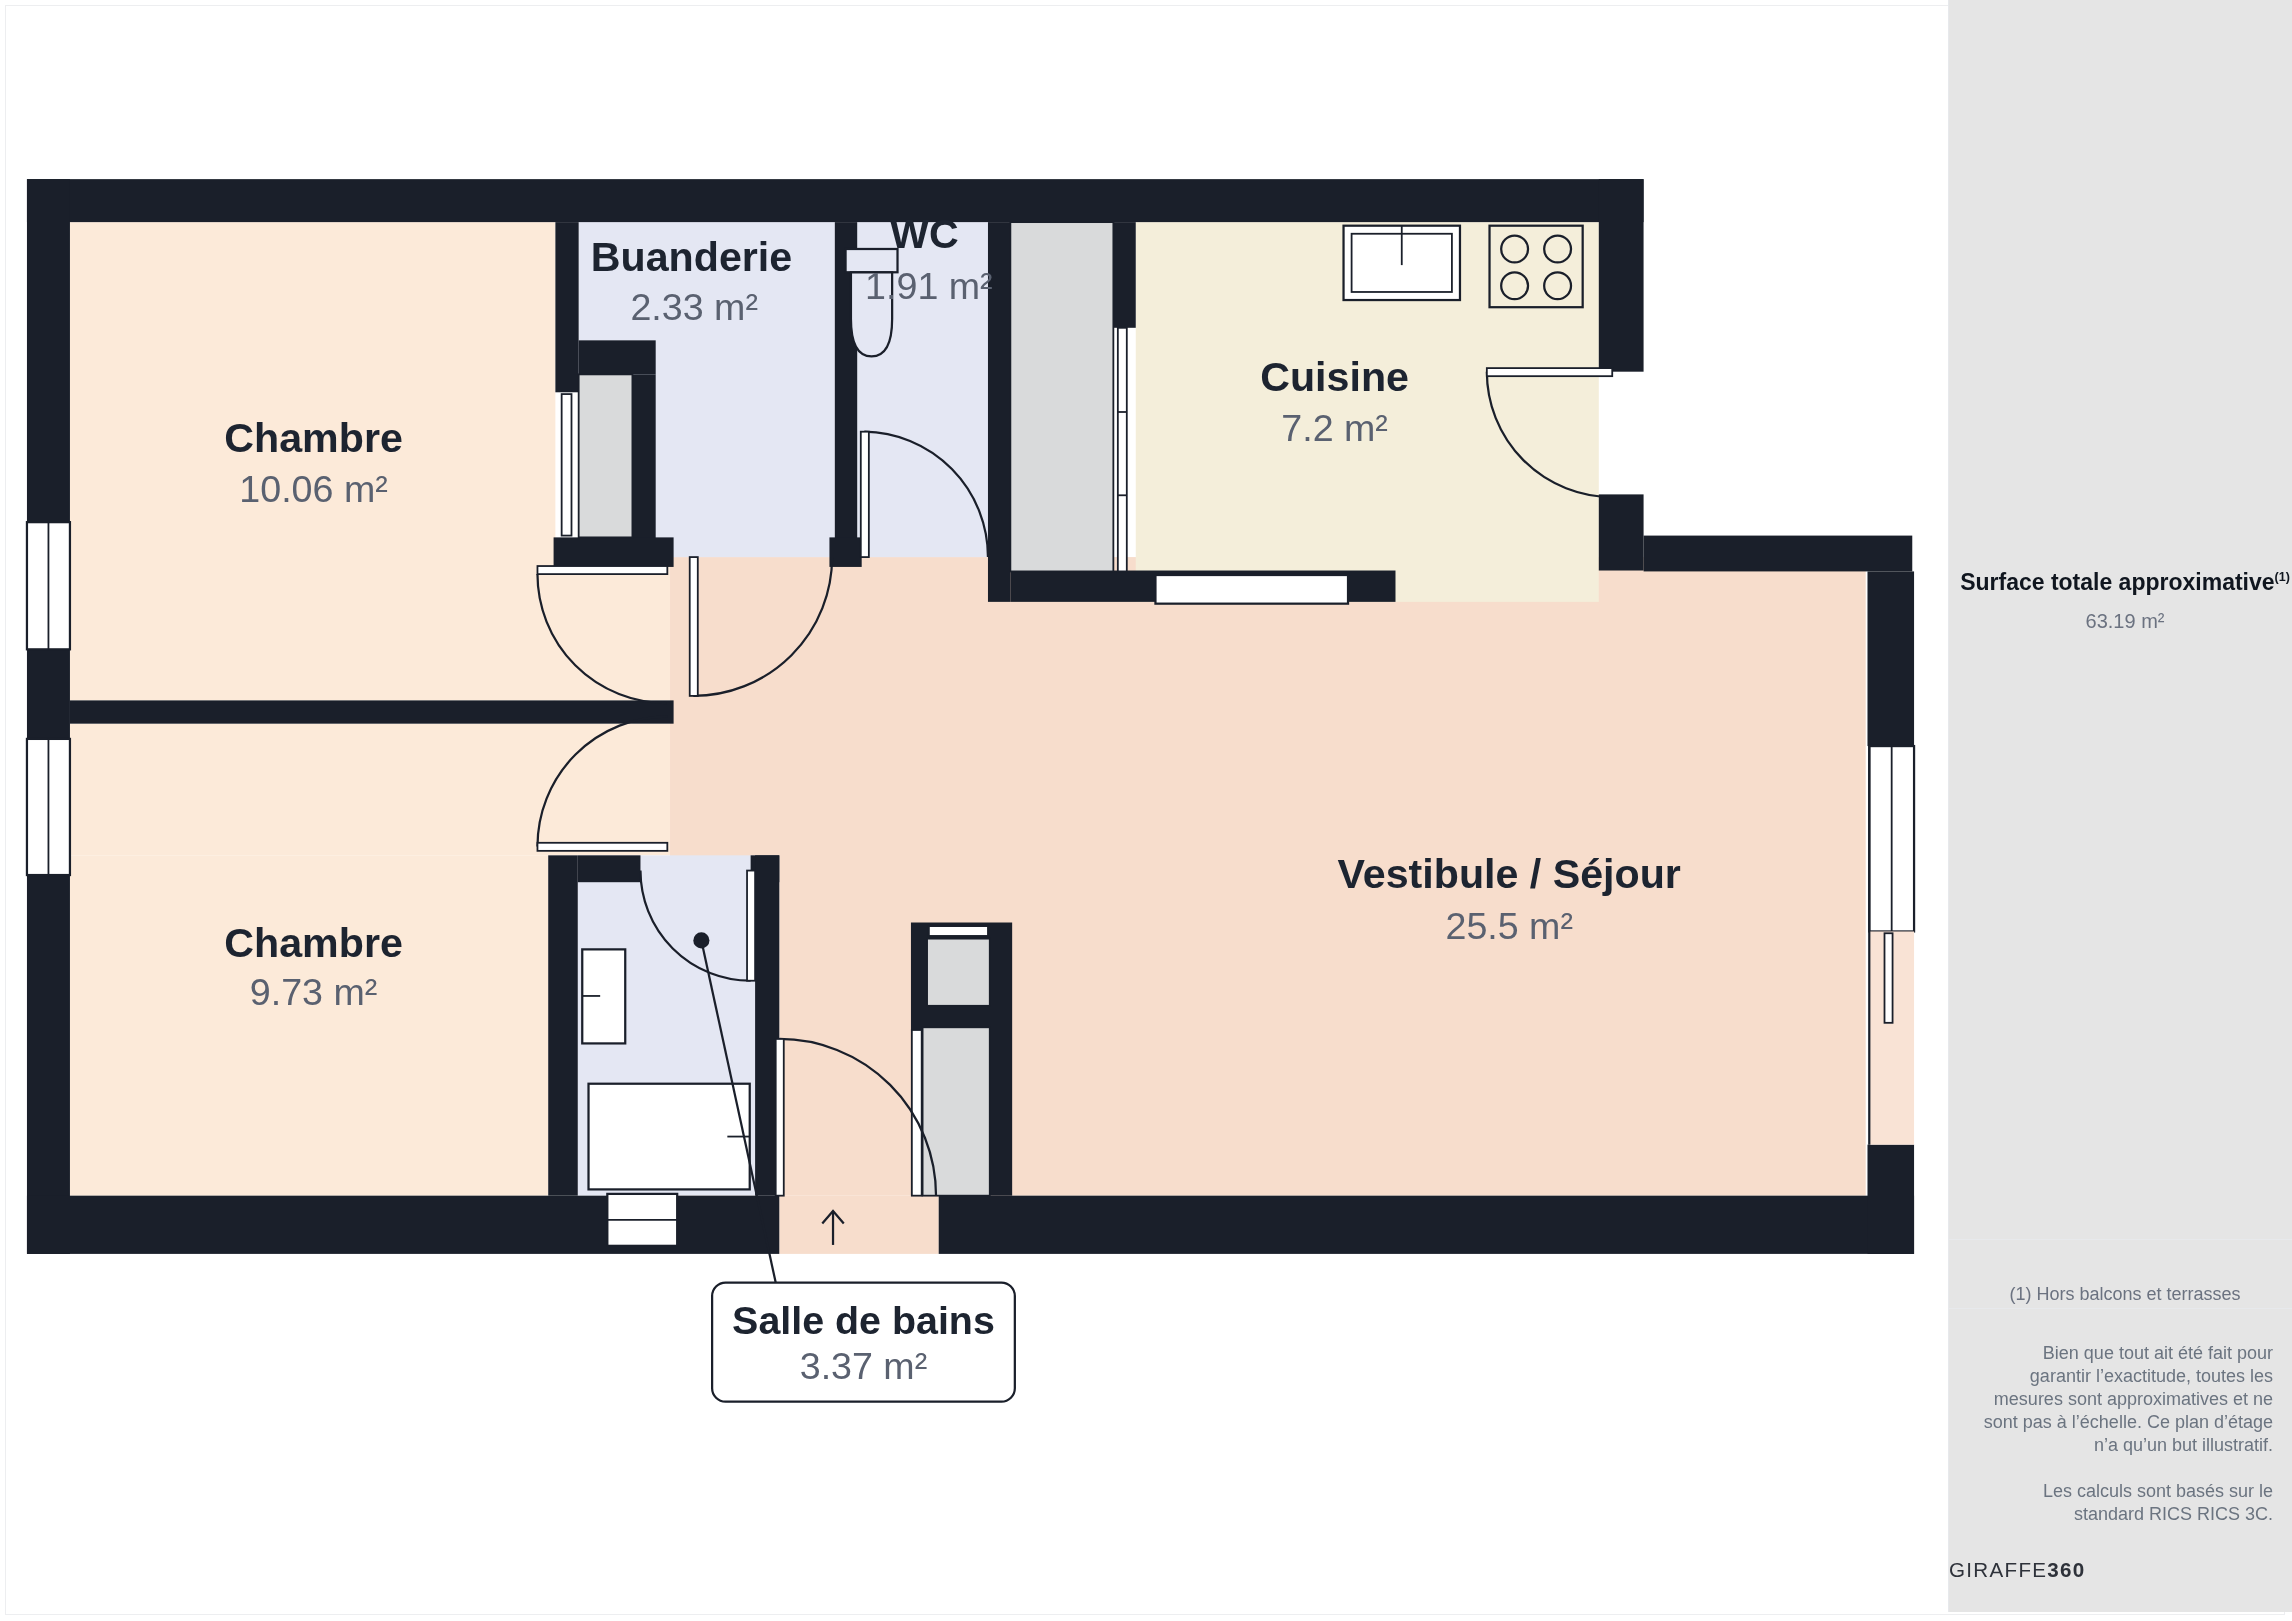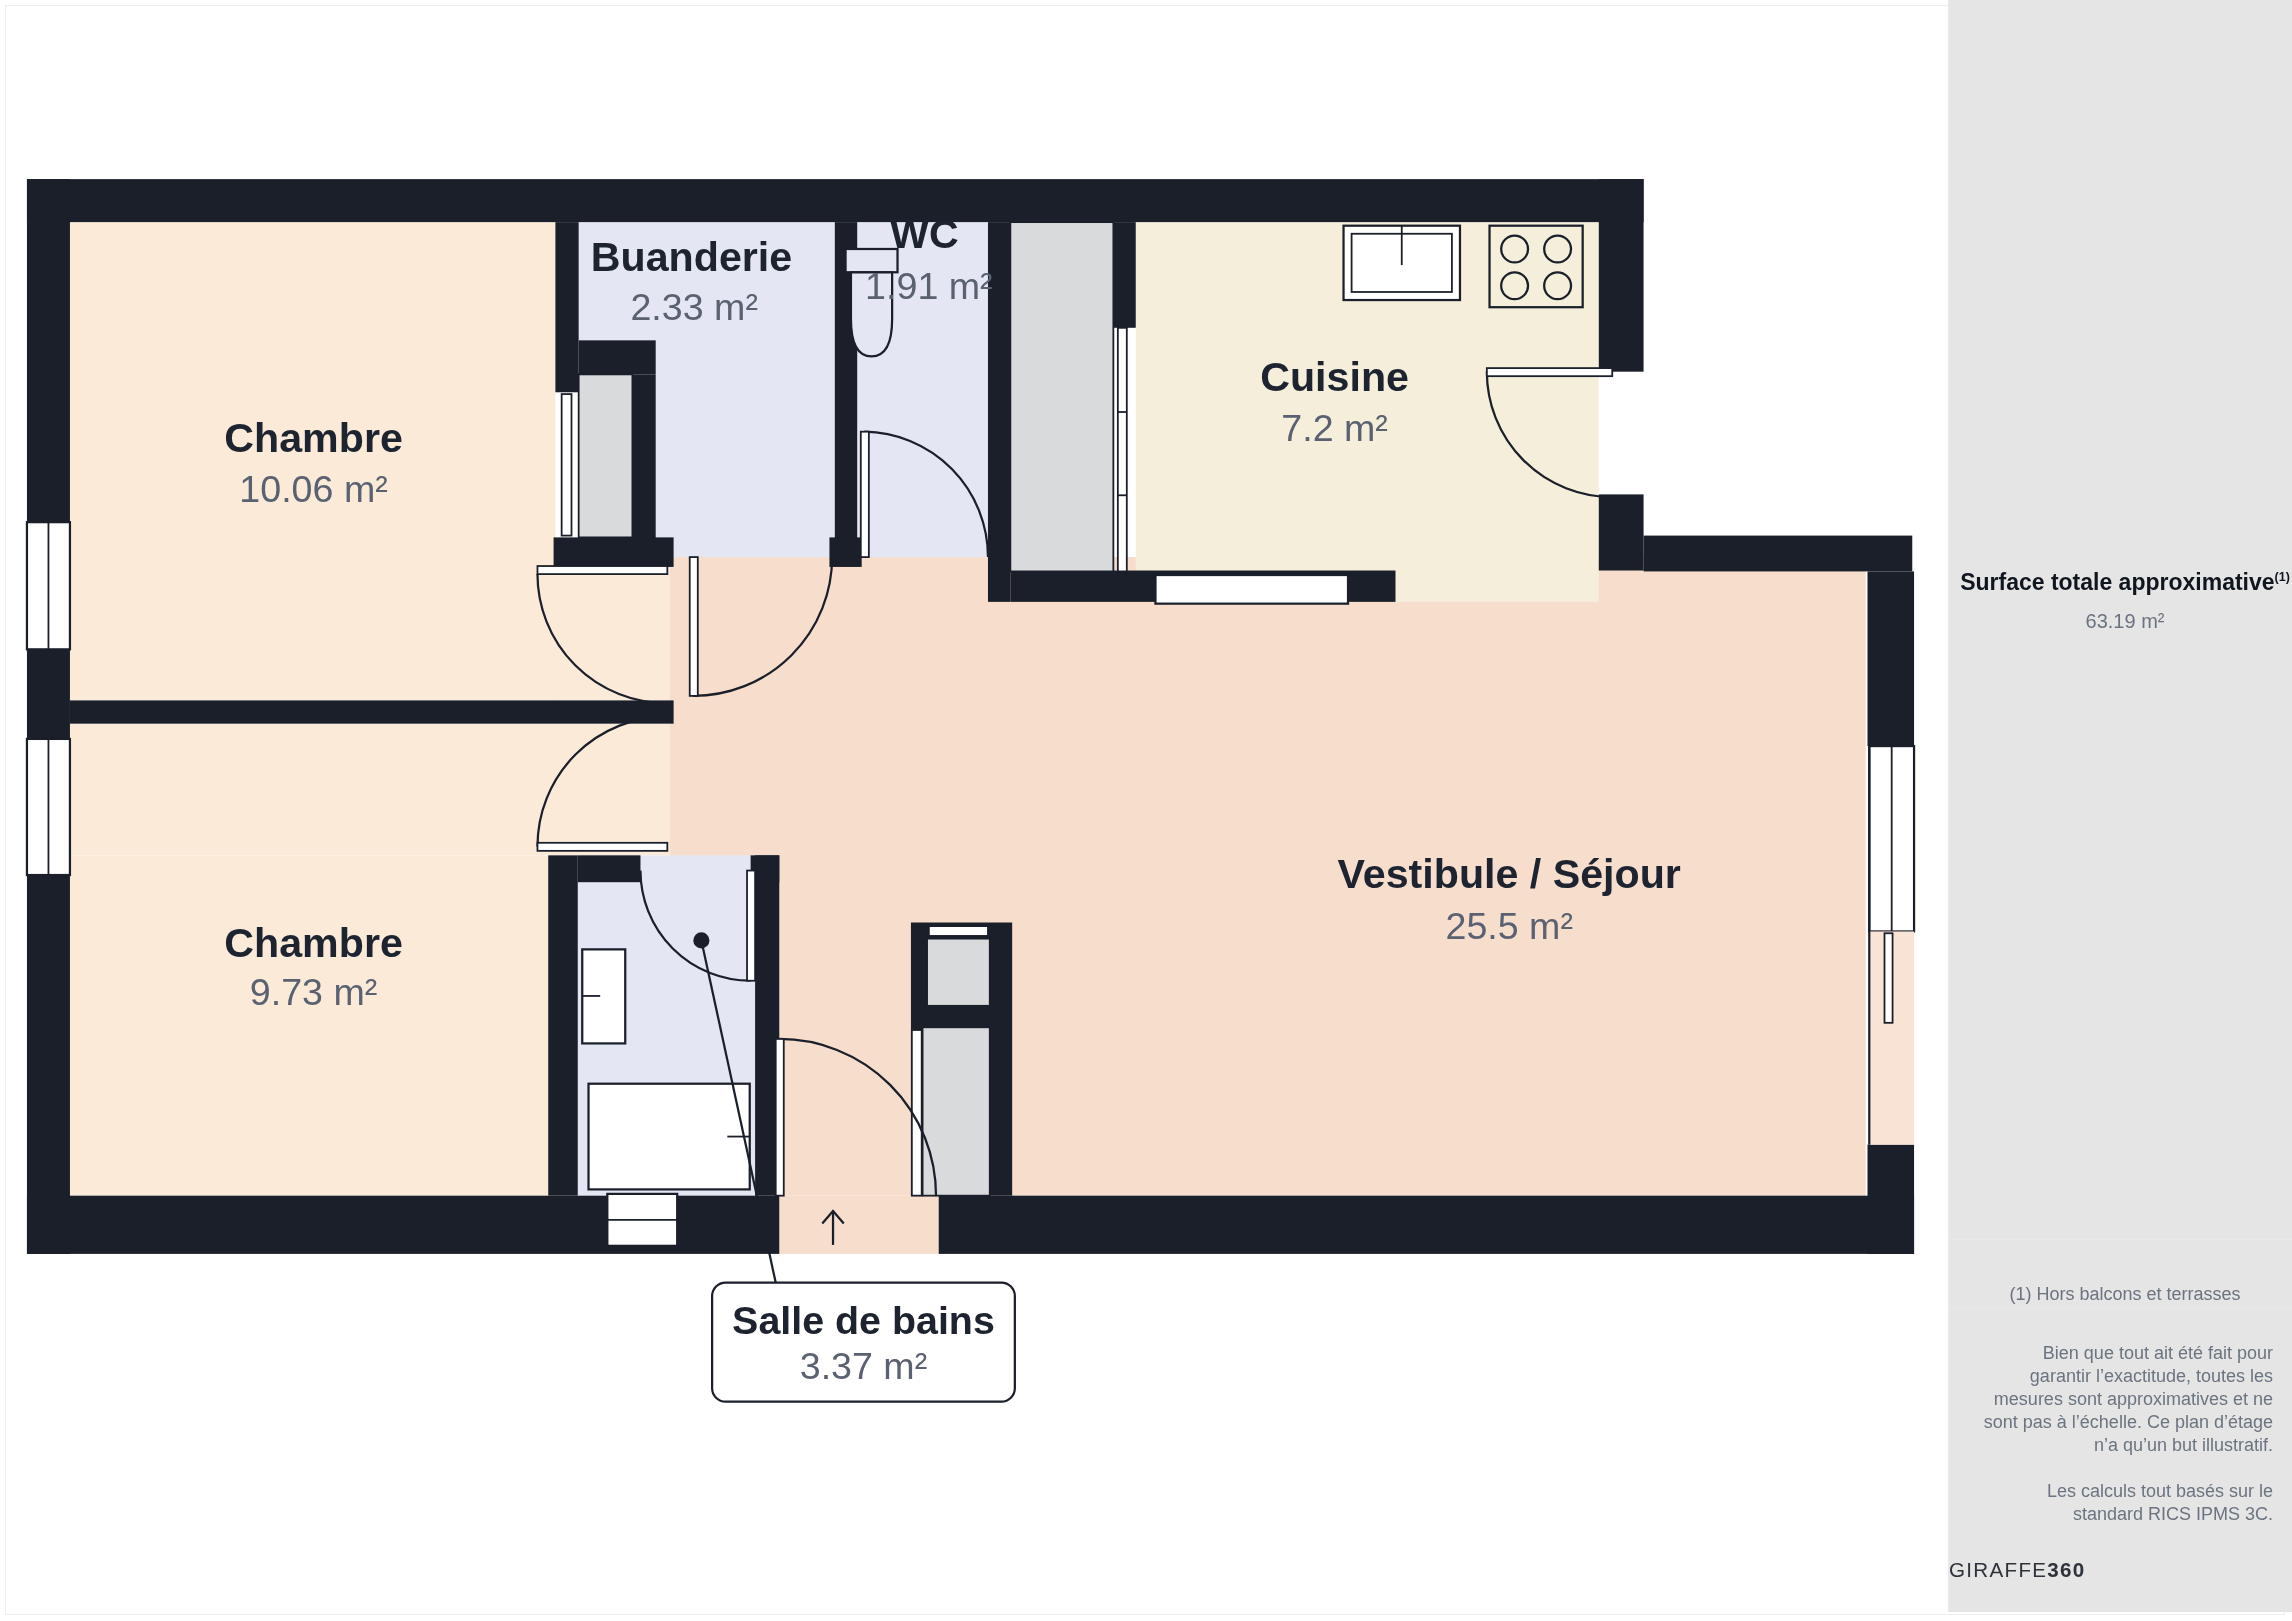--- a/index.html
+++ b/index.html
@@ -224,18 +224,18 @@
     <div class="sb-title"><span>Surface totale approximative</span><sup>(1)</sup></div>
     <div class="sb-total">63.19 m²</div>
   </div>
 
   <div class="sb-divider" style="top:1239px;"></div>
   <div class="sb-footnote">(1) Hors balcons et terrasses</div>
   <div class="sb-divider" style="top:1308px;"></div>
 
   <div class="sb-disclaimer">
     <p>Bien que tout ait été fait pour garantir l’exactitude, toutes les mesures sont approximatives et ne sont pas à l’échelle. Ce plan d’étage n’a qu’un but illustratif.</p>
-    <p>Les calculs tout basés sur le standard RICS IPMS 3C.</p>
+    <p>Les calculs sont basés sur le standard RICS RICS 3C.</p>
   </div>
 
   <div class="sb-brand"><span>GIRAFFE</span><span class="b">360</span></div>
 </div>
 
 
 </body></html>

